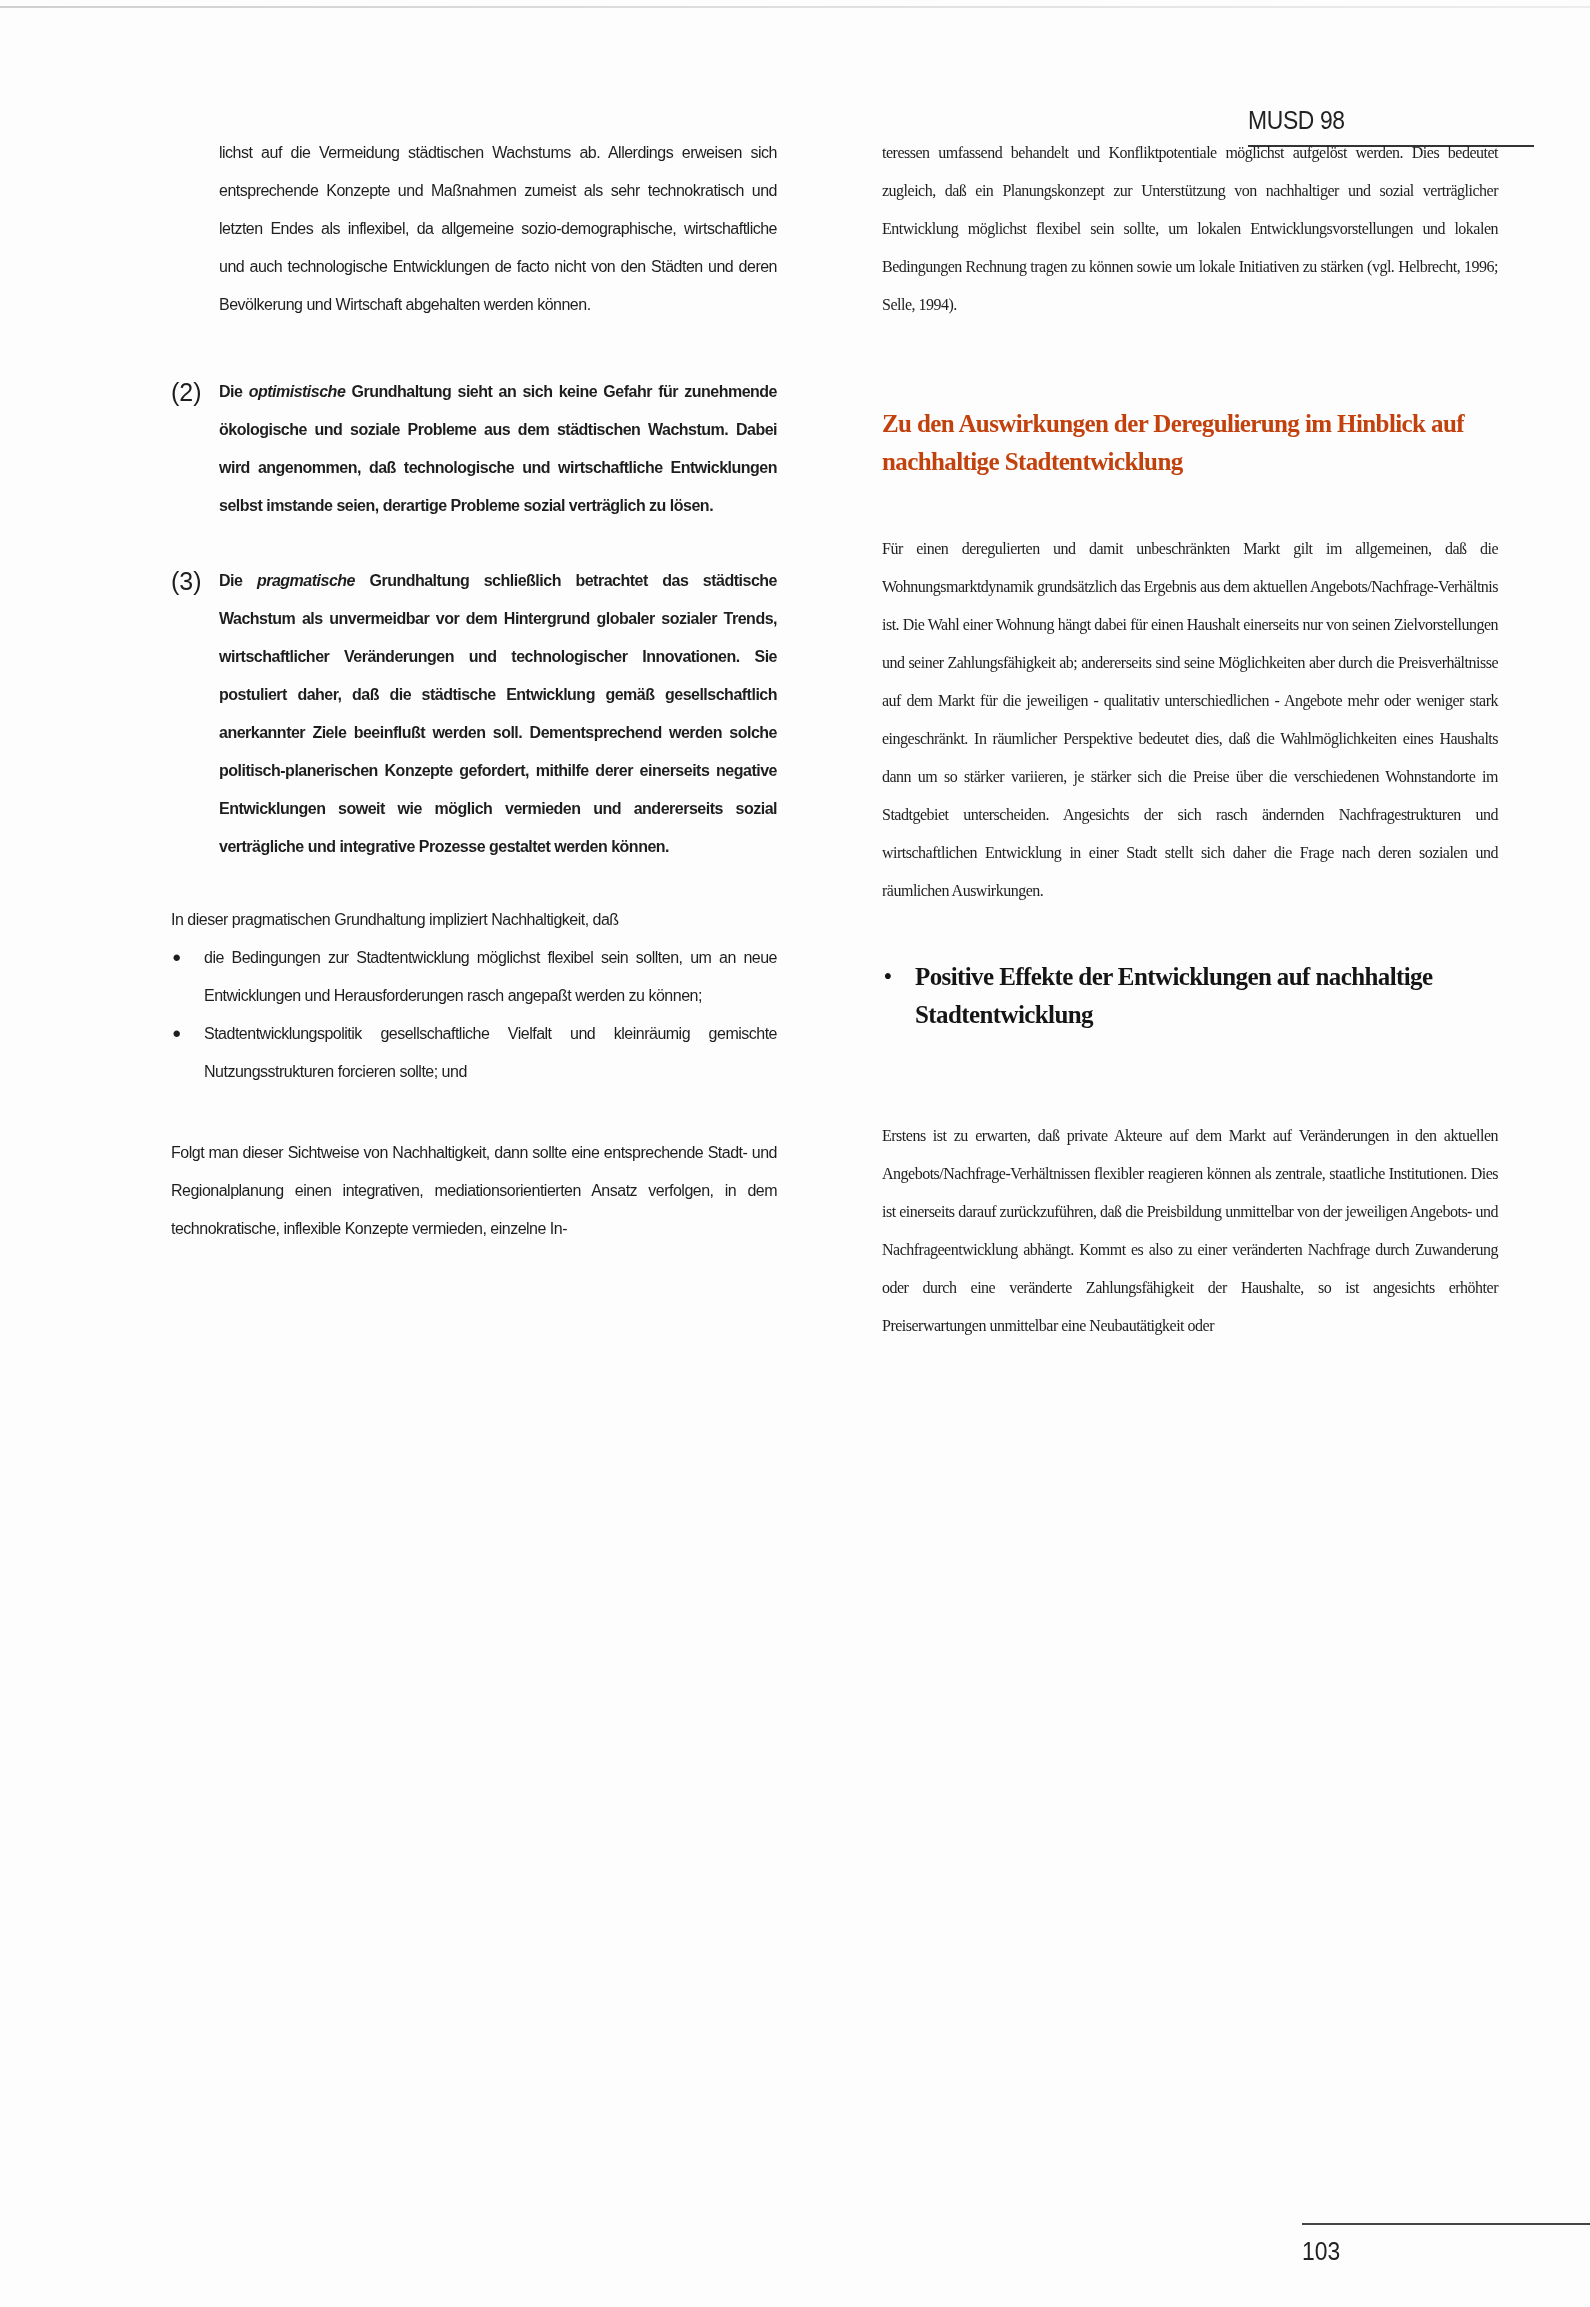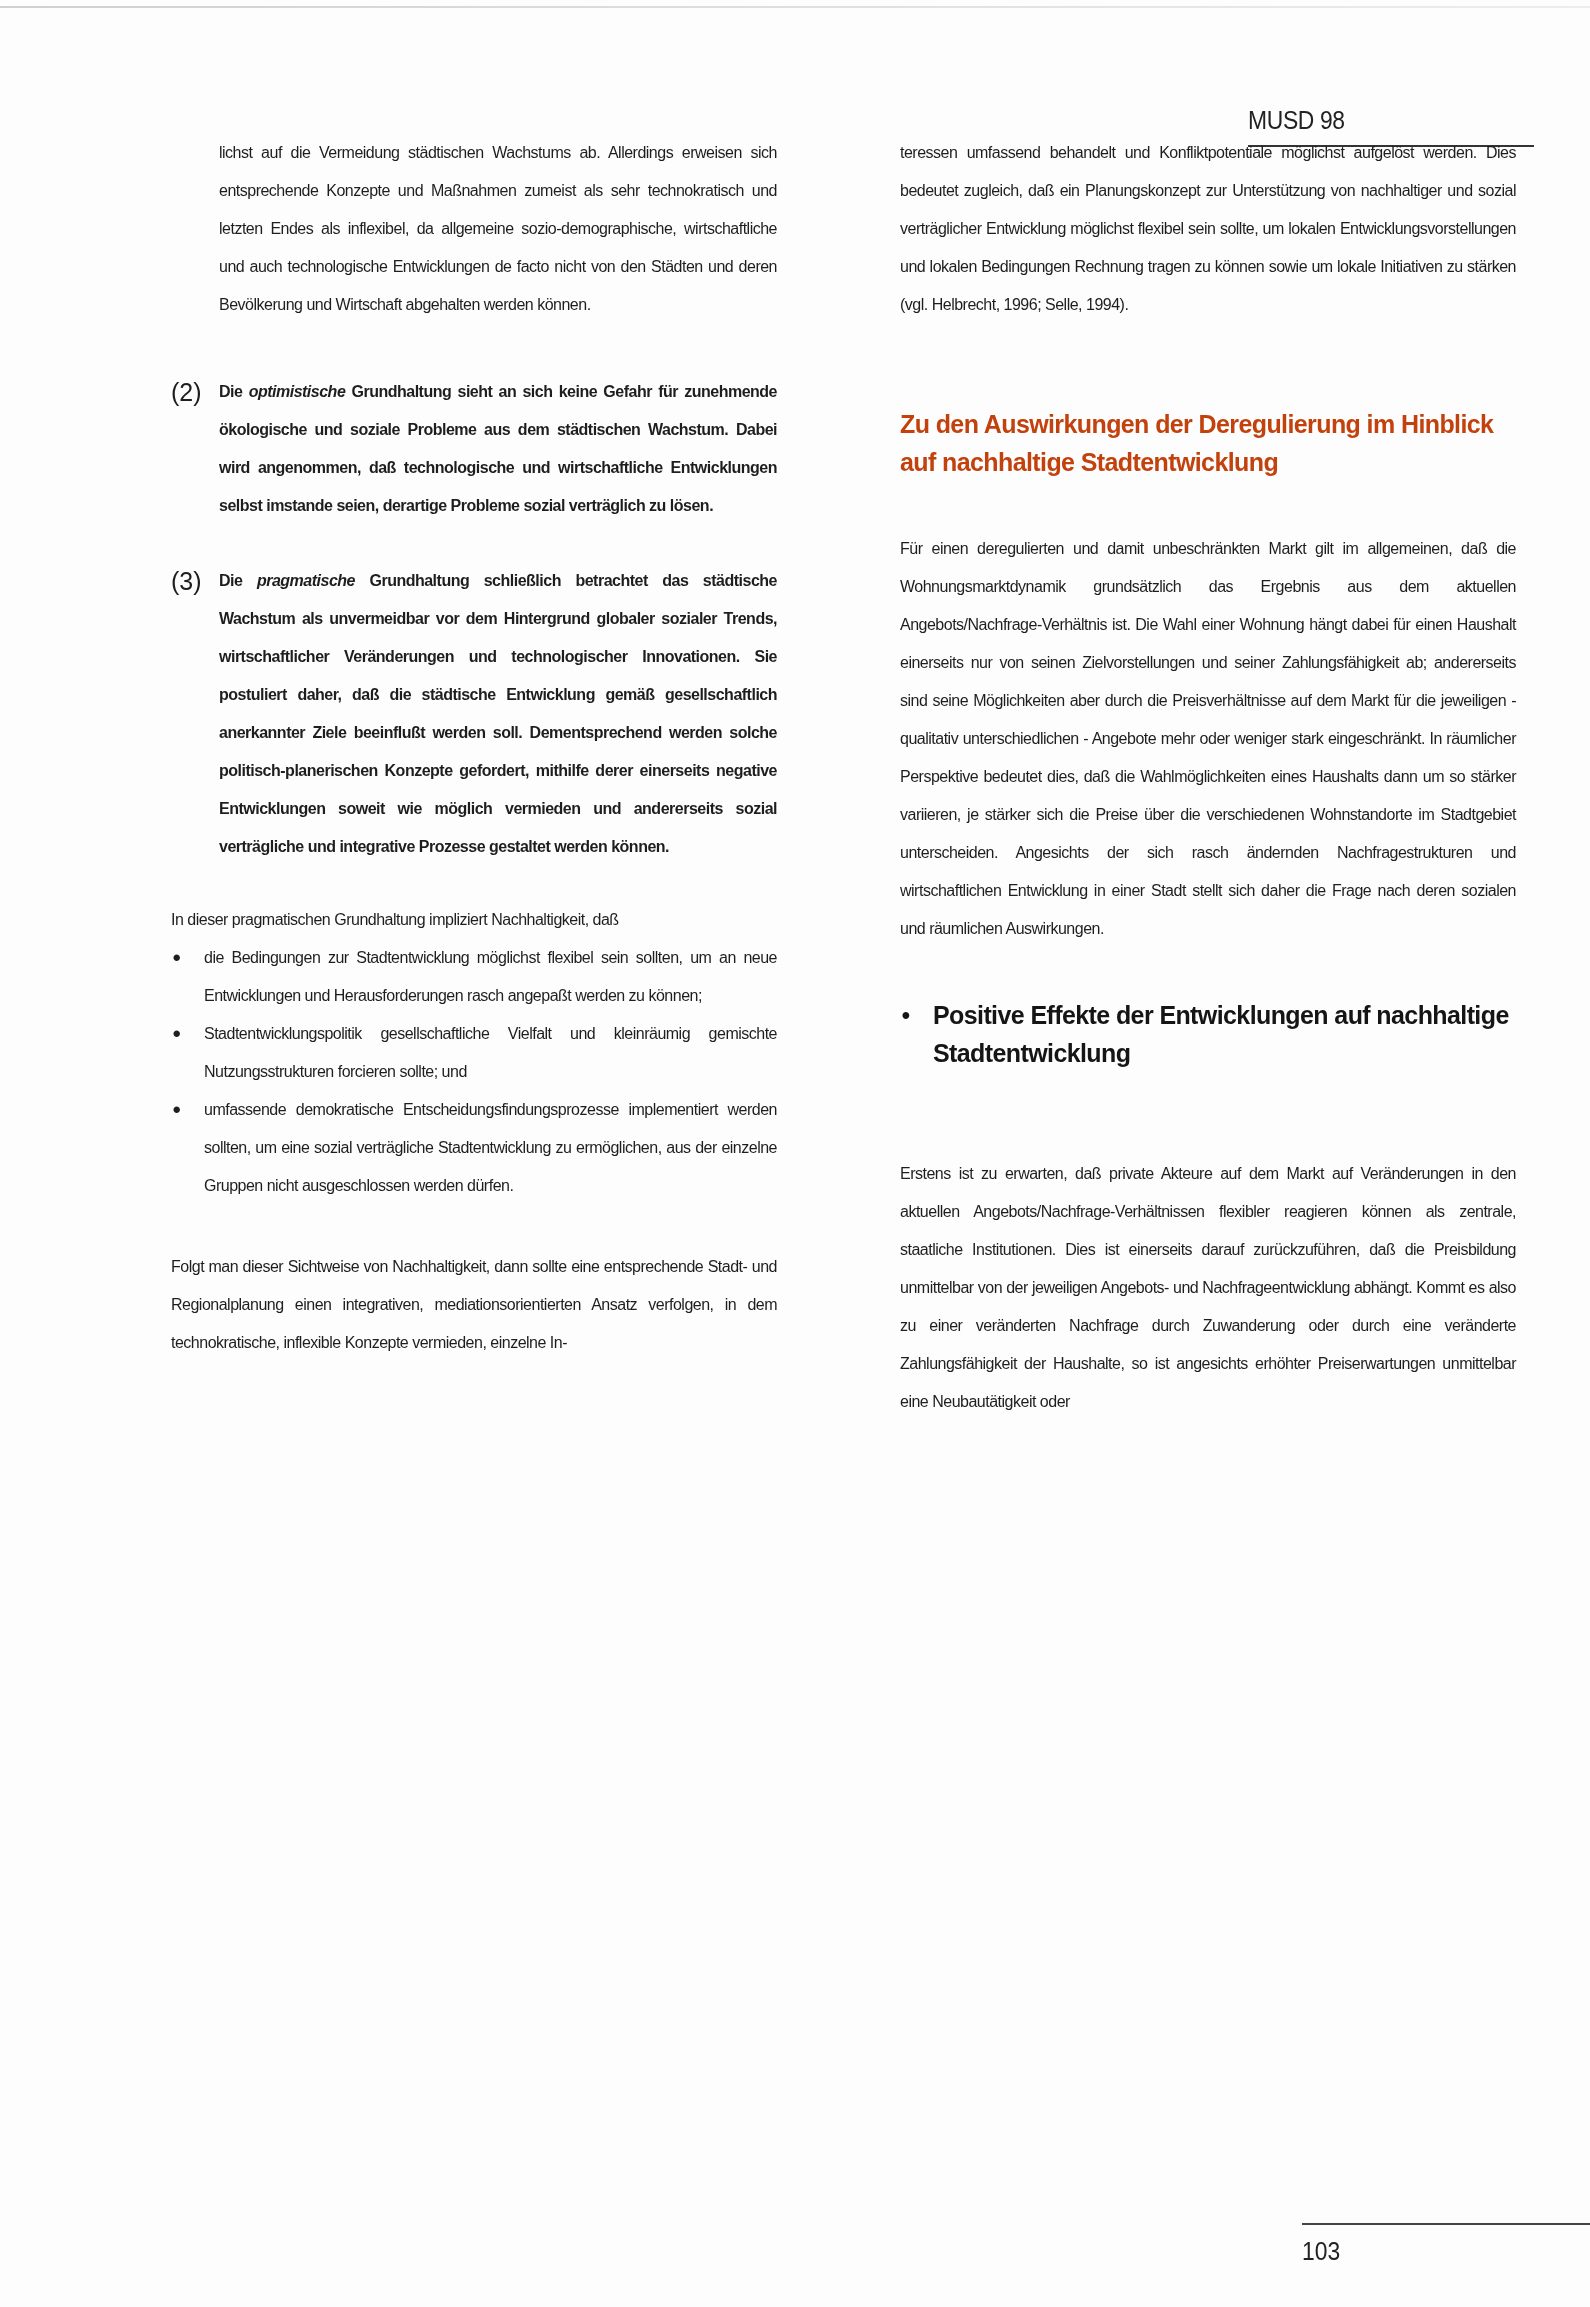--- a/index.html
+++ b/index.html
@@ -11,21 +11,21 @@
   .header-title { font-size:26px; letter-spacing:-0.4px; transform:scaleX(.88); transform-origin:left;
                   display:inline-block; color:#222; }
   .header-rule { position:absolute; left:0; top:40px; width:286px; height:1.6px; background:#333; }
   .footer { position:absolute; left:1302px; top:2223px; width:289px; }
   .footer-rule { width:289px; height:1.6px; background:#444; }
   .page-number { font-size:26px; margin-top:11px; transform:scaleX(.88); transform-origin:left;
                  display:inline-block; color:#222; }
 
   .col { position:absolute; top:134px; }
   .col-left { left:171px; width:606px; }
-  .col-right { left:900px; width:616px; }
+  .col-right { left:882px; width:616px;font-family:Liberation Serif, serif; }
 
   p, .item, li { margin:0; font-size:16px; line-height:38px; text-align:justify;
                  letter-spacing:-0.5px; hyphens:manual; }
   .indent-block { padding-left:48px; }
   .numbered { display:flex; }
   .num { width:48px; flex:0 0 48px; font-size:25px; line-height:38px; }
   .num-body { flex:1;font-weight:bold; }
   em { font-style:italic; }
   .gap-sm { height:38px; }
   .gap-md { height:49px; }
@@ -67,21 +67,20 @@
     <span class="num">(3)</span>
     <p class="num-body"><span>Die </span><em>pragmatische</em><span> Grundhaltung schließlich betrachtet das städtische Wachstum als unvermeidbar vor dem Hintergrund globaler sozialer Trends, wirtschaftlicher Veränderungen und technologischer Innovationen. Sie postuliert daher, daß die städtische Entwicklung gemäß gesellschaftlich anerkannter Ziele beeinflußt werden soll. Dementsprechend werden solche politisch-planerischen Konzepte gefordert, mithilfe derer einerseits negative Entwicklungen soweit wie möglich vermieden und andererseits sozial verträgliche und integrative Prozesse gestaltet werden können.</span></p>
   </div>
 
   <div class="gap-sm" style="height:35px"></div>
 
   <p>In dieser pragmatischen Grundhaltung impliziert Nachhaltigkeit, daß</p>
   <ul class="bullets">
     <li>die Bedingungen zur Stadtentwicklung möglichst flexibel sein sollten, um an neue Entwicklungen und Herausforderungen rasch angepaßt werden zu können;</li>
     <li>Stadtentwicklungspolitik gesellschaftliche Vielfalt und kleinräumig gemischte Nutzungsstrukturen forcieren sollte; und</li>
-    <li>umfassende demokratische Entscheidungsfindungsprozesse implementiert werden sollten, um eine sozial verträgliche Stadtentwicklung zu ermöglichen, aus der einzelne Gruppen nicht ausgeschlossen werden dürfen.</li>
   </ul>
 
   <div class="gap-md" style="height:43px"></div>
 
   <p>Folgt man dieser Sichtweise von Nachhaltigkeit, dann sollte eine entsprechende Stadt- und Regionalplanung einen integrativen, mediationsorientierten Ansatz verfolgen, in dem technokratische, inflexible Konzepte vermieden, einzelne In-</p>
 </div>
 
 <div class="col col-right">
   <p>teressen umfassend behandelt und Konfliktpotentiale möglichst aufgelöst werden. Dies bedeutet zugleich, daß ein Planungskonzept zur Unterstützung von nachhaltiger und sozial verträglicher Entwicklung möglichst flexibel sein sollte, um lokalen Entwicklungsvorstellungen und lokalen Bedingungen Rechnung tragen zu können sowie um lokale Initiativen zu stärken (vgl. Helbrecht, 1996; Selle, 1994).</p>
 

